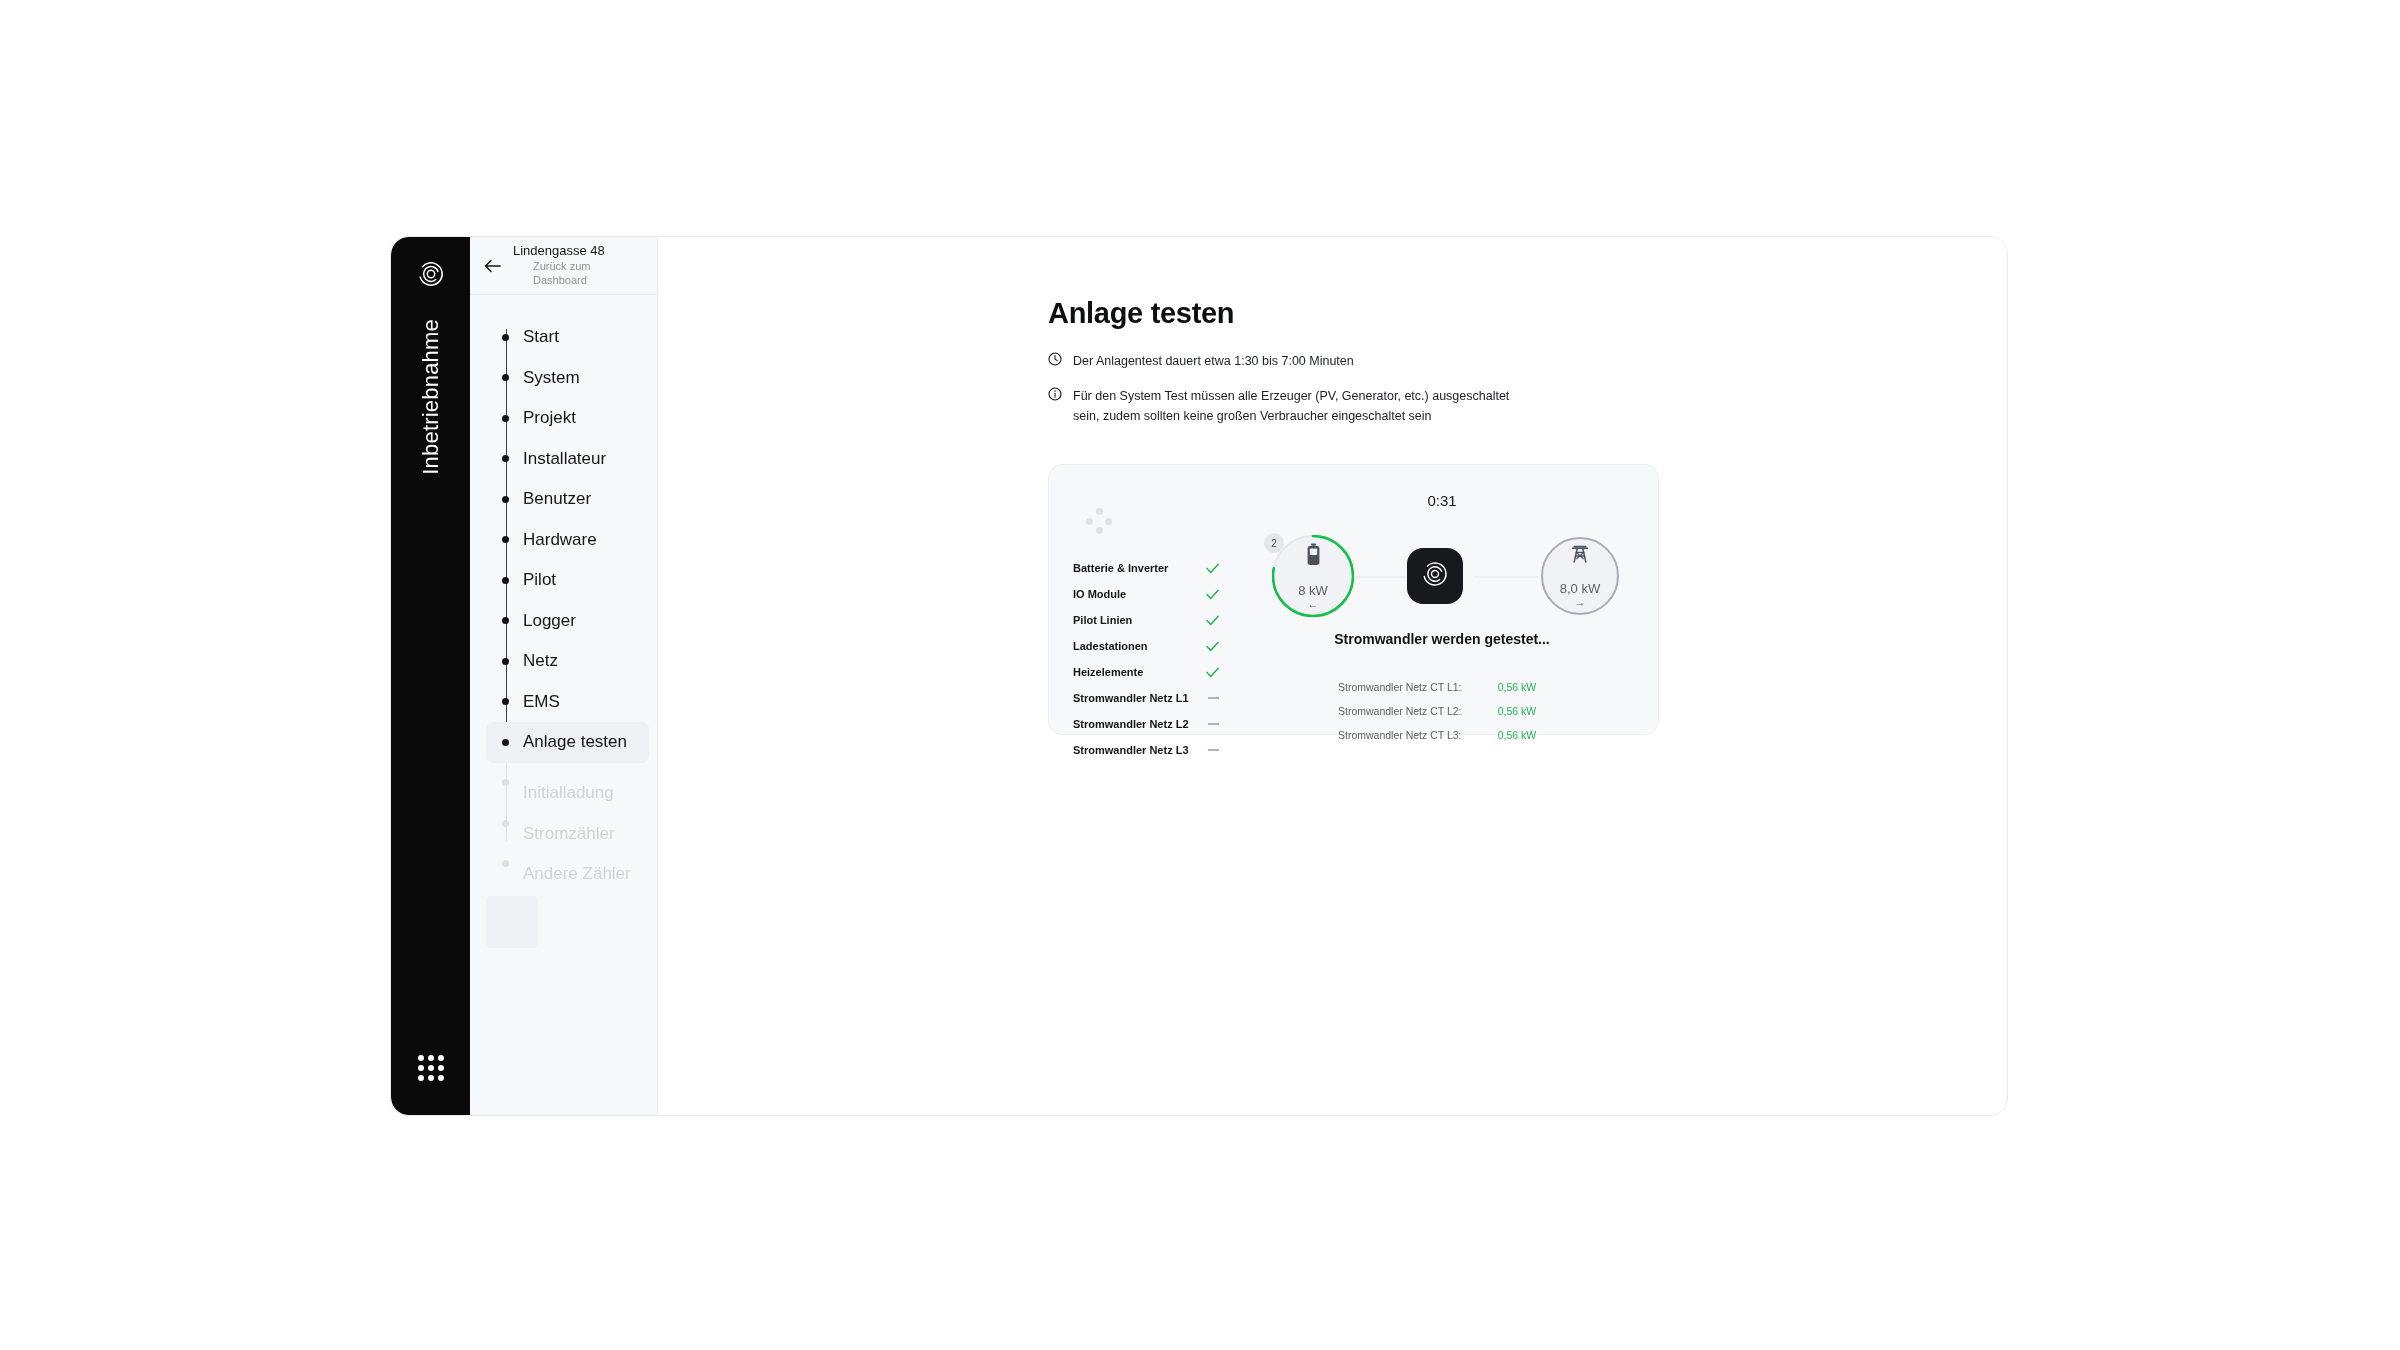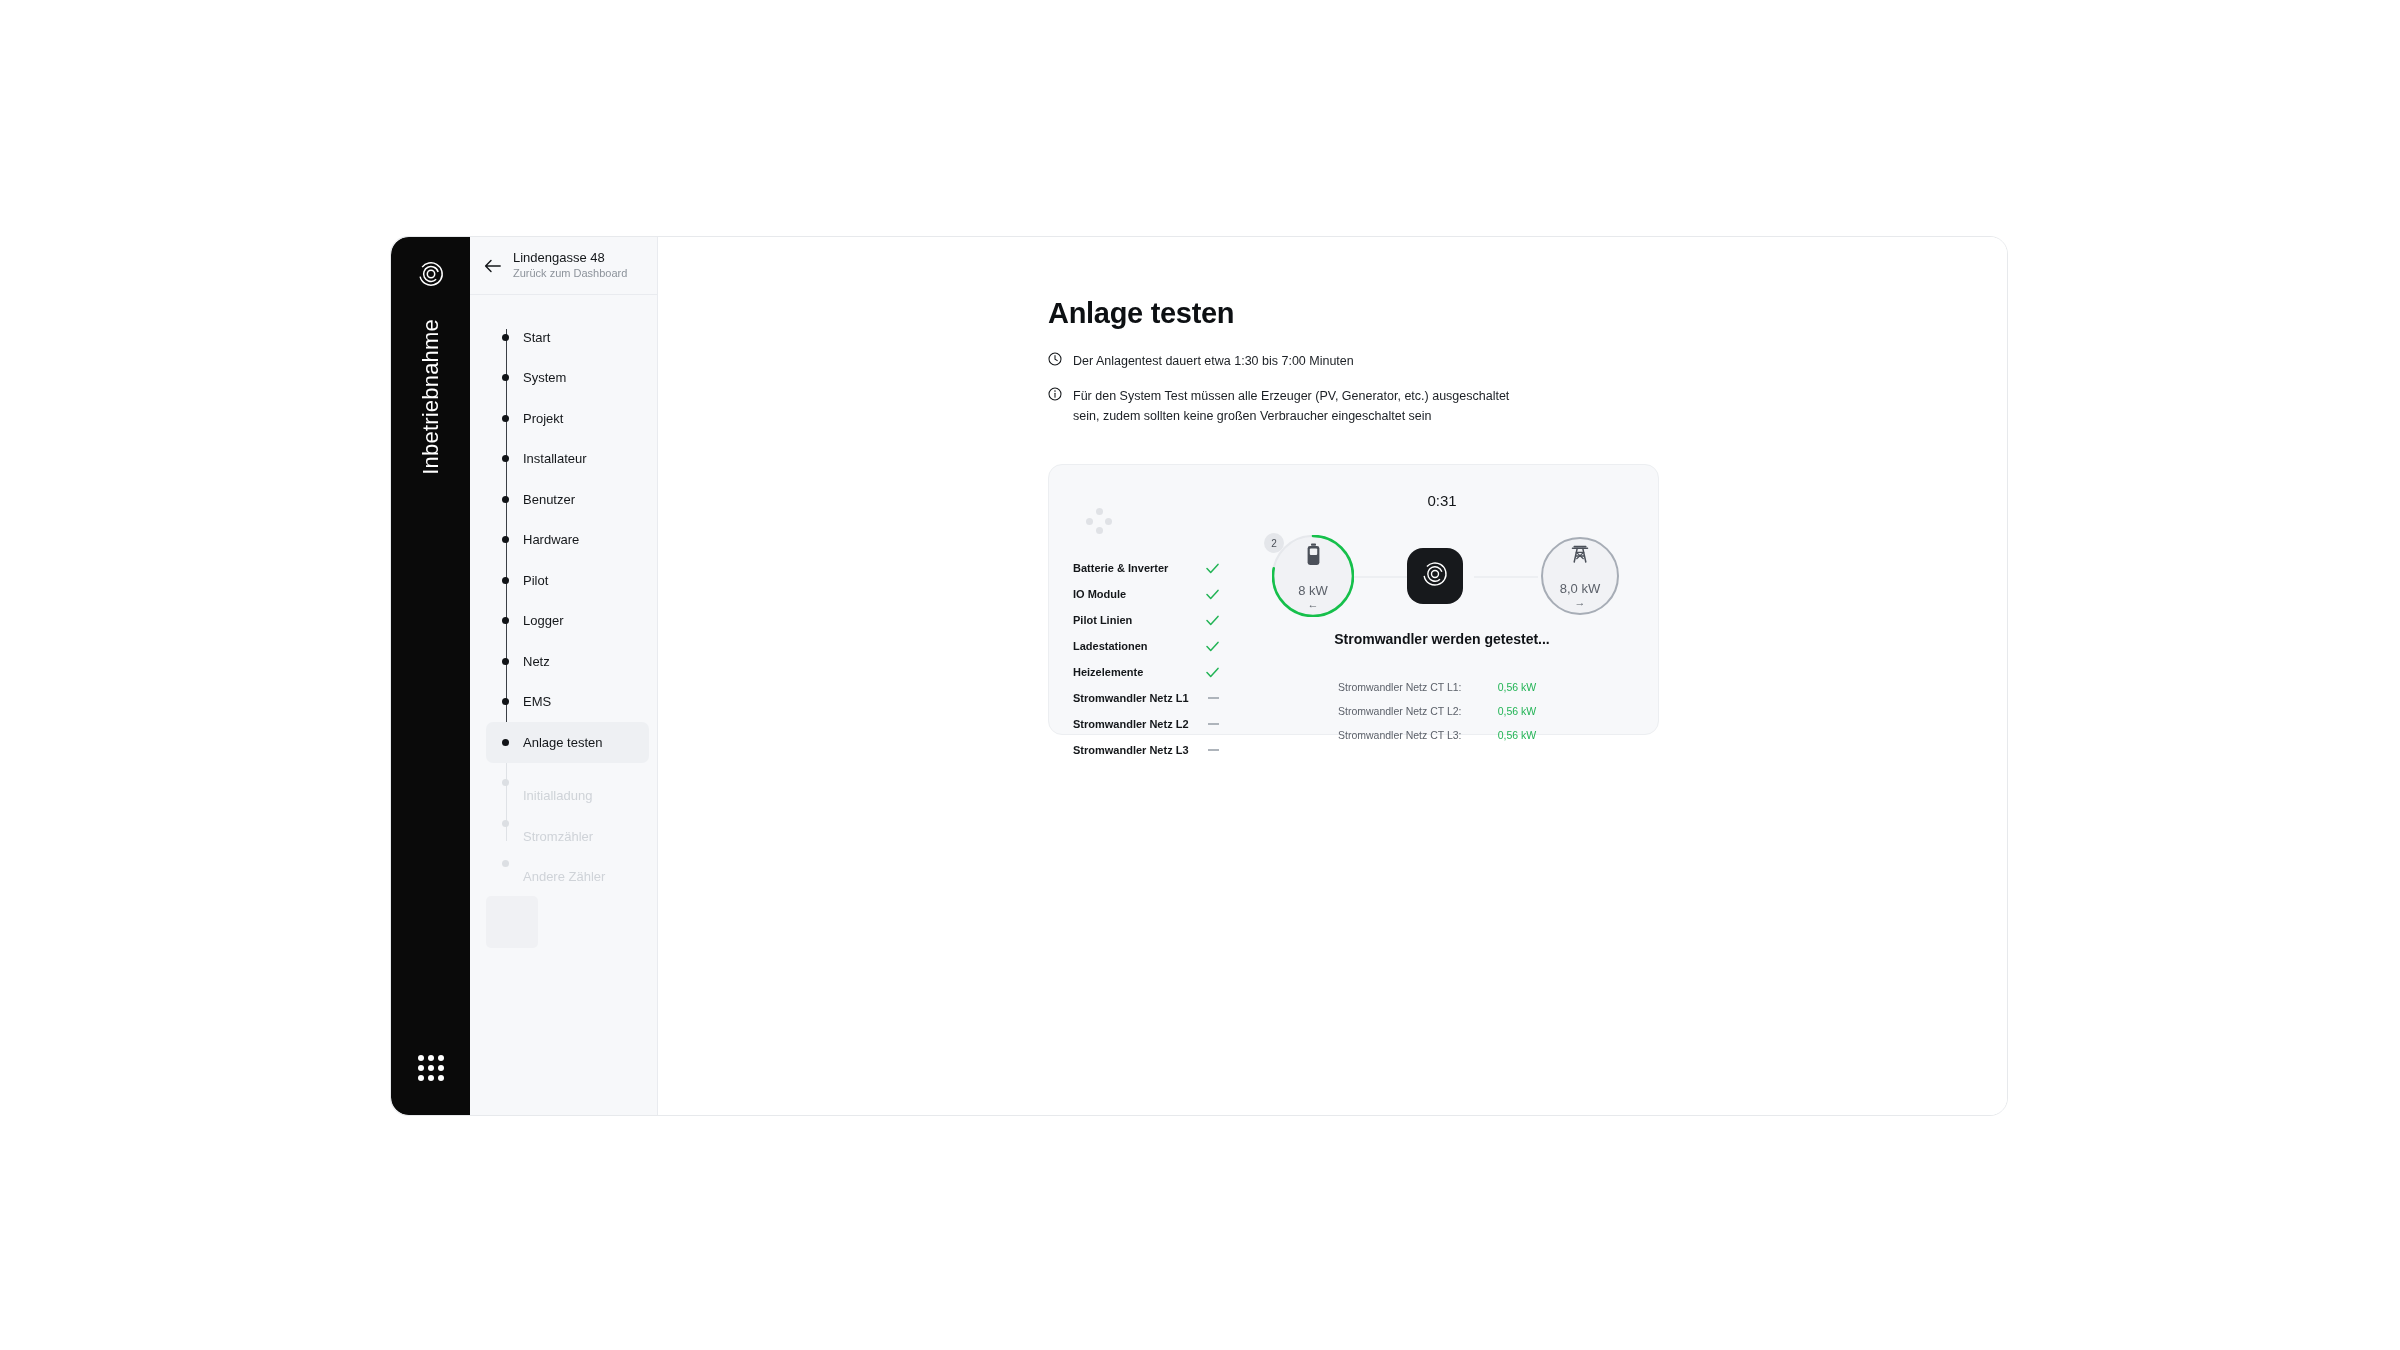--- a/index.html
+++ b/index.html
@@ -66,36 +66,36 @@
   #sb-header {
     height: 58px;
     border-bottom: 1px solid #e9ebef;
     display: flex; align-items: center;
     padding: 0 14px;
     gap: 12px;
   }
   #back-arrow { flex: 0 0 auto; cursor: pointer; line-height: 0; }
   .sb-head-text { line-height: 1.25; }
   #site-name { font-size: 13px; color: #14171a; font-weight: 400; }
-  #back-label { font-size: 11px; color: #8d939b; margin-top: 1px; }
+  #back-label { font-size: 11px; color: #8d939b; margin-top: 1px; margin-left: 20px; }
 
   #steps { position: relative; padding: 22px 0 0 0; }
   
   #steps-line-active, #steps-line-inactive {
     position: absolute; left: 35.5px; width: 1.6px;
   }
   #steps-line-active  { top: 34px; height: 408px; background: #3b3f45; }
   #steps-line-inactive{ top: 442px; height: 104px; background: #dfe2e6; }
 
   .step {
     position: relative;
     height: 40.5px;
     display: flex; align-items: center;
     padding-left: 53px;
-    font-size: 13px;
+    font-size: 17px;
     color: #14171a;
     cursor: pointer;
   }
   .step .dot {
     position: absolute; left: 32px; top: 50%;
     width: 7px; height: 7px; margin-top: -3.5px;
     border-radius: 50%; background: #111417;
   }
   .step.is-selected {
     background: #eef0f3;

